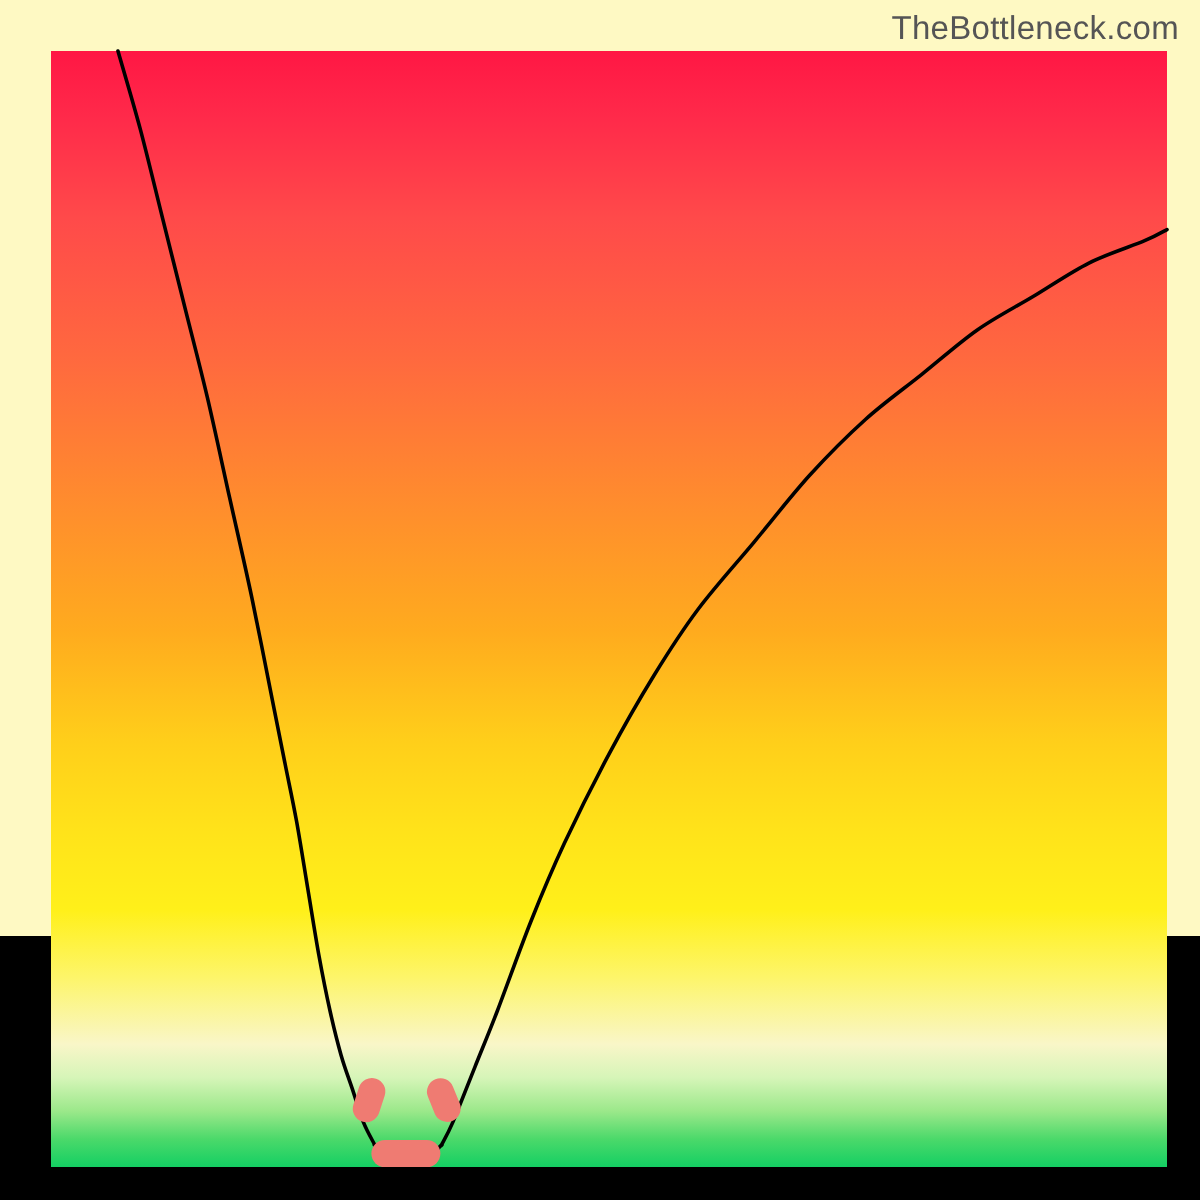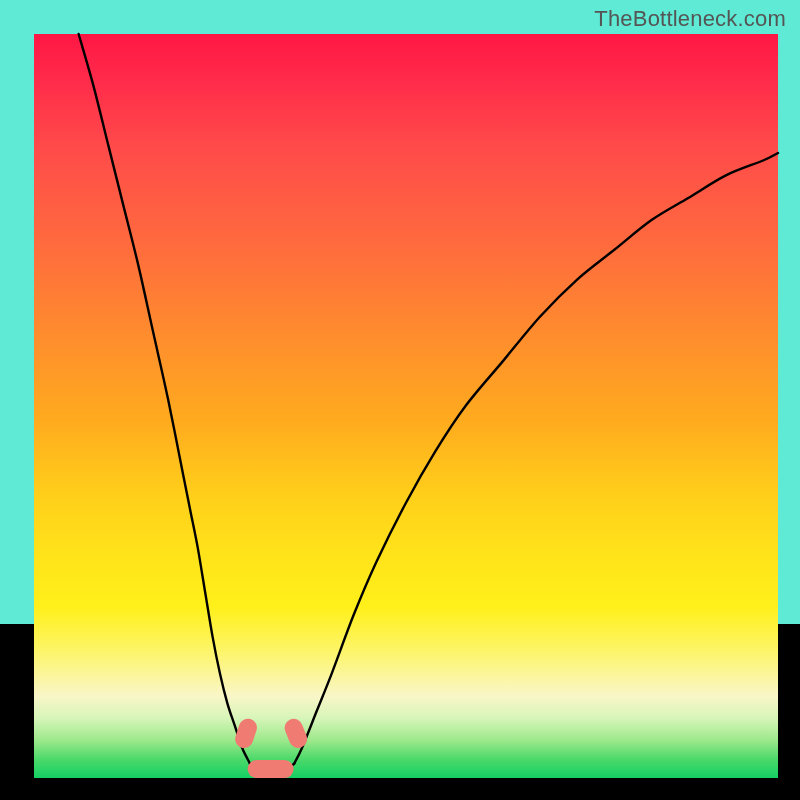--- a/index.html
+++ b/index.html
@@ -10,21 +10,21 @@
     background: #000;
     overflow: hidden;
     font-family: Arial, Helvetica, sans-serif;
   }
   .frame {
     position: absolute;
     left: 0;
     top: 0;
     width: 800px;
     height: 624px;
-    background: #5eead4;
+    background: #fef9c3;
   }
   .plot-area {
     position: absolute;
     left: 34px;
     top: 34px;
     width: 744px;
     height: 744px;
     
     background: linear-gradient(
       to bottom,

